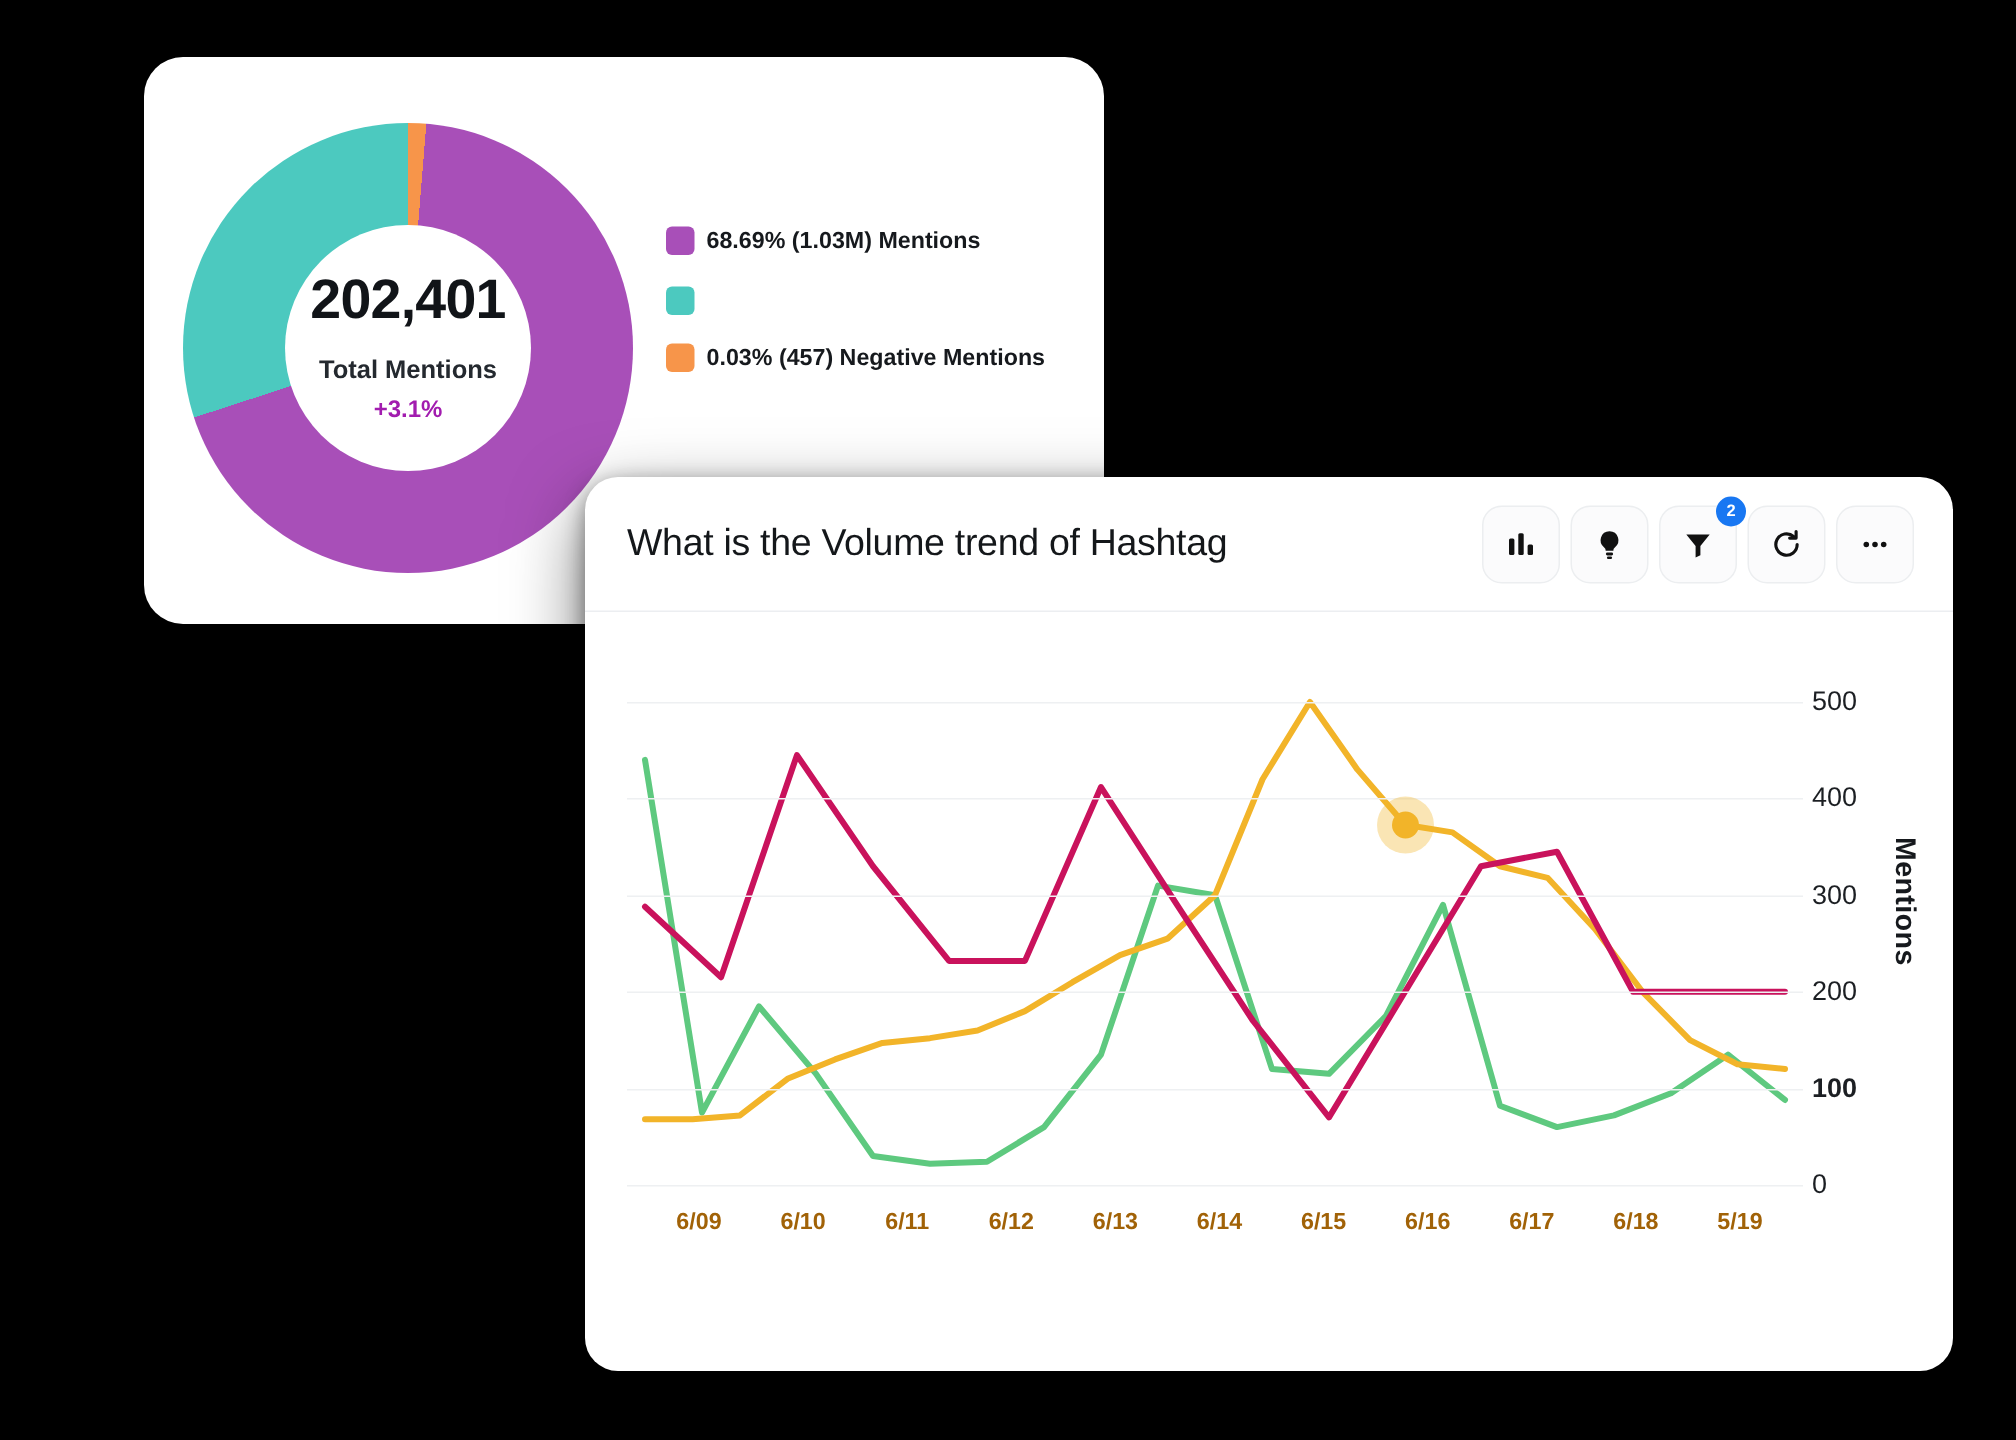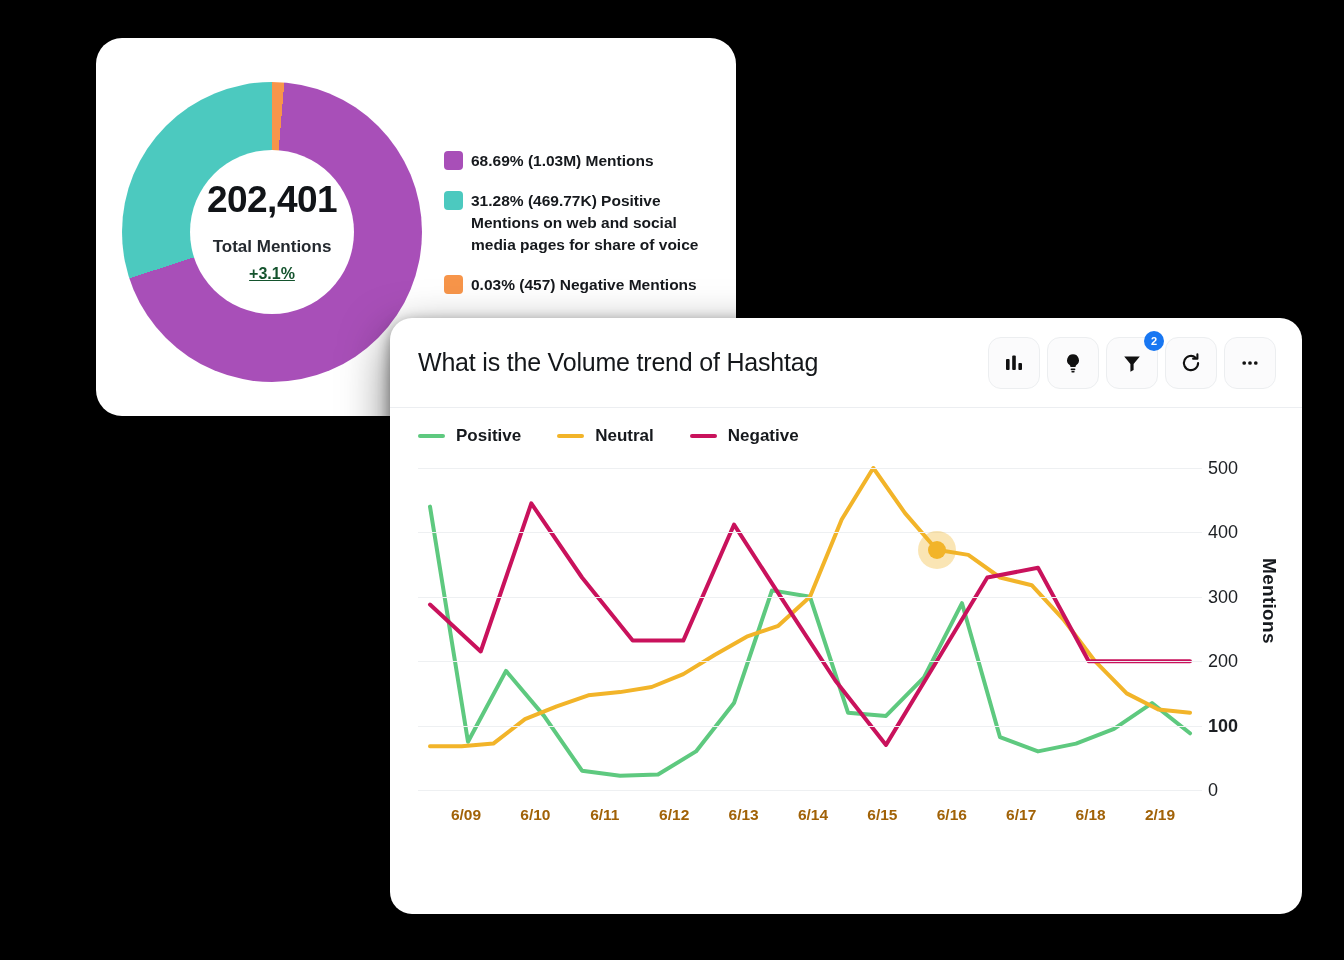--- a/index.html
+++ b/index.html
@@ -239,32 +239,31 @@
 </head>
 <body>
 
 <div class="card" id="donut-card">
 
   <div class="donut-wrap">
     <div class="donut-ring" id="donut-ring" style="background: conic-gradient(rgb(247, 149, 74) 0turn, rgb(247, 149, 74) 0.013turn, rgb(168, 79, 184) 0.013turn, rgb(168, 79, 184) 0.7turn, rgb(76, 201, 191) 0.7turn, rgb(76, 201, 191) 1turn);"></div>
     <div class="donut-hole">
       <div class="donut-total">202,401</div>
       <div class="donut-caption">Total Mentions</div>
-      <div class="donut-delta" id="donut-delta" style="color: #14532d; text-decoration: underline;">+3.1%</div>
+      <div class="donut-delta" id="donut-delta" style="color: #a21caf;">+3.1%</div>
     </div>
   </div>
 
   <div class="donut-legend" id="donut-legend">
       <div class="legend-row">
         <span class="legend-swatch" style="background: rgb(168, 79, 184);"></span>
         <span class="legend-text">68.69% (1.03M) Mentions</span>
       </div>
       <div class="legend-row">
         <span class="legend-swatch" style="background: rgb(76, 201, 191);"></span>
-        <span class="legend-text">31.28% (469.77K) Positive Mentions on web and social media pages for share of voice</span>
       </div>
       <div class="legend-row">
         <span class="legend-swatch" style="background: rgb(247, 149, 74);"></span>
         <span class="legend-text">0.03% (457) Negative Mentions</span>
       </div>
     </div>
 </div>
 
 <div class="card" id="trend-card">
 
@@ -310,34 +309,20 @@
             <svg width="22" height="22" viewBox="0 0 22 22">
               <circle cx="5.2" cy="11" r="1.85" fill="#111"></circle>
               <circle cx="11" cy="11" r="1.85" fill="#111"></circle>
               <circle cx="16.8" cy="11" r="1.85" fill="#111"></circle>
             </svg>
           </span>
         </div>
       </div>
   </div>
 
-  <div class="chart-legend" id="chart-legend">
-      <div class="cl-item">
-        <span class="cl-line" style="background: rgb(94, 201, 127);"></span>
-        <span class="cl-label">Positive</span>
-      </div>
-      <div class="cl-item">
-        <span class="cl-line" style="background: rgb(242, 180, 41);"></span>
-        <span class="cl-label">Neutral</span>
-      </div>
-      <div class="cl-item">
-        <span class="cl-line" style="background: rgb(201, 18, 92);"></span>
-        <span class="cl-label">Negative</span>
-      </div>
-    </div>
 
   <div class="plot-area" id="plot-area">
     <svg id="lines-svg" width="784" height="322">
         <polyline points="12.0,38.6 50.0,273.7 88.0,202.9 126.0,247.9 164.0,302.7 202.0,307.8 240.0,306.5 278.0,283.4 316.0,235.1 354.0,122.4 392.0,128.8 430.0,244.7 468.0,247.9 506.0,209.3 544.0,135.2 582.0,269.2 620.0,283.4 658.0,275.6 696.0,260.8 734.0,235.1 772.0,265.3" fill="none" stroke="#5ec97f" stroke-width="4" stroke-linejoin="round" stroke-linecap="round"></polyline>
         <polyline points="12.0,278.2 43.7,278.2 75.3,275.6 107.0,251.2 138.7,238.3 170.3,227.3 202.0,224.1 233.7,219.0 265.3,206.1 297.0,186.8 328.7,168.7 360.3,157.8 392.0,128.8 423.7,51.5 455.3,0.0 487.0,45.1 518.7,81.8 550.3,86.9 582.0,109.5 613.7,117.2 645.3,151.3 677.0,193.2 708.7,225.4 740.3,241.5 772.0,244.7" fill="none" stroke="#f2b429" stroke-width="4" stroke-linejoin="round" stroke-linecap="round"></polyline>
         <polyline points="12.0,136.5 62.7,183.5 113.3,35.4 164.0,109.5 214.7,172.6 265.3,172.6 316.0,56.7 366.7,135.2 417.3,212.5 468.0,276.9 518.7,193.2 569.3,109.5 620.0,99.8 670.7,193.2 721.3,193.2 772.0,193.2" fill="none" stroke="#c9125c" stroke-width="4" stroke-linejoin="round" stroke-linecap="round"></polyline>
       </svg>
   <div class="grid-line" style="top: 322px;"></div>
       <div class="y-tick" style="top: 322px;">0</div>
       <div class="grid-line" style="top: 257.6px;"></div>
@@ -353,19 +338,19 @@
       <div class="x-tick" style="left: 48px;">6/09</div>
       <div class="x-tick" style="left: 117.4px;">6/10</div>
       <div class="x-tick" style="left: 186.8px;">6/11</div>
       <div class="x-tick" style="left: 256.2px;">6/12</div>
       <div class="x-tick" style="left: 325.6px;">6/13</div>
       <div class="x-tick" style="left: 395px;">6/14</div>
       <div class="x-tick" style="left: 464.4px;">6/15</div>
       <div class="x-tick" style="left: 533.8px;">6/16</div>
       <div class="x-tick" style="left: 603.2px;">6/17</div>
       <div class="x-tick" style="left: 672.6px;">6/18</div>
-      <div class="x-tick" style="left: 742px;">2/19</div>
+      <div class="x-tick" style="left: 742px;">5/19</div>
       <div class="hl-dot-outer" style="left: 518.667px; top: 81.788px; background: rgb(242, 180, 41); opacity: 0.35;"></div>
       <div class="hl-dot-inner" style="left: 518.667px; top: 81.788px; background: rgb(242, 180, 41);"></div>
     </div>
 
   <div class="axis-y-title">Mentions</div>
 </div>
 
 </body></html>

